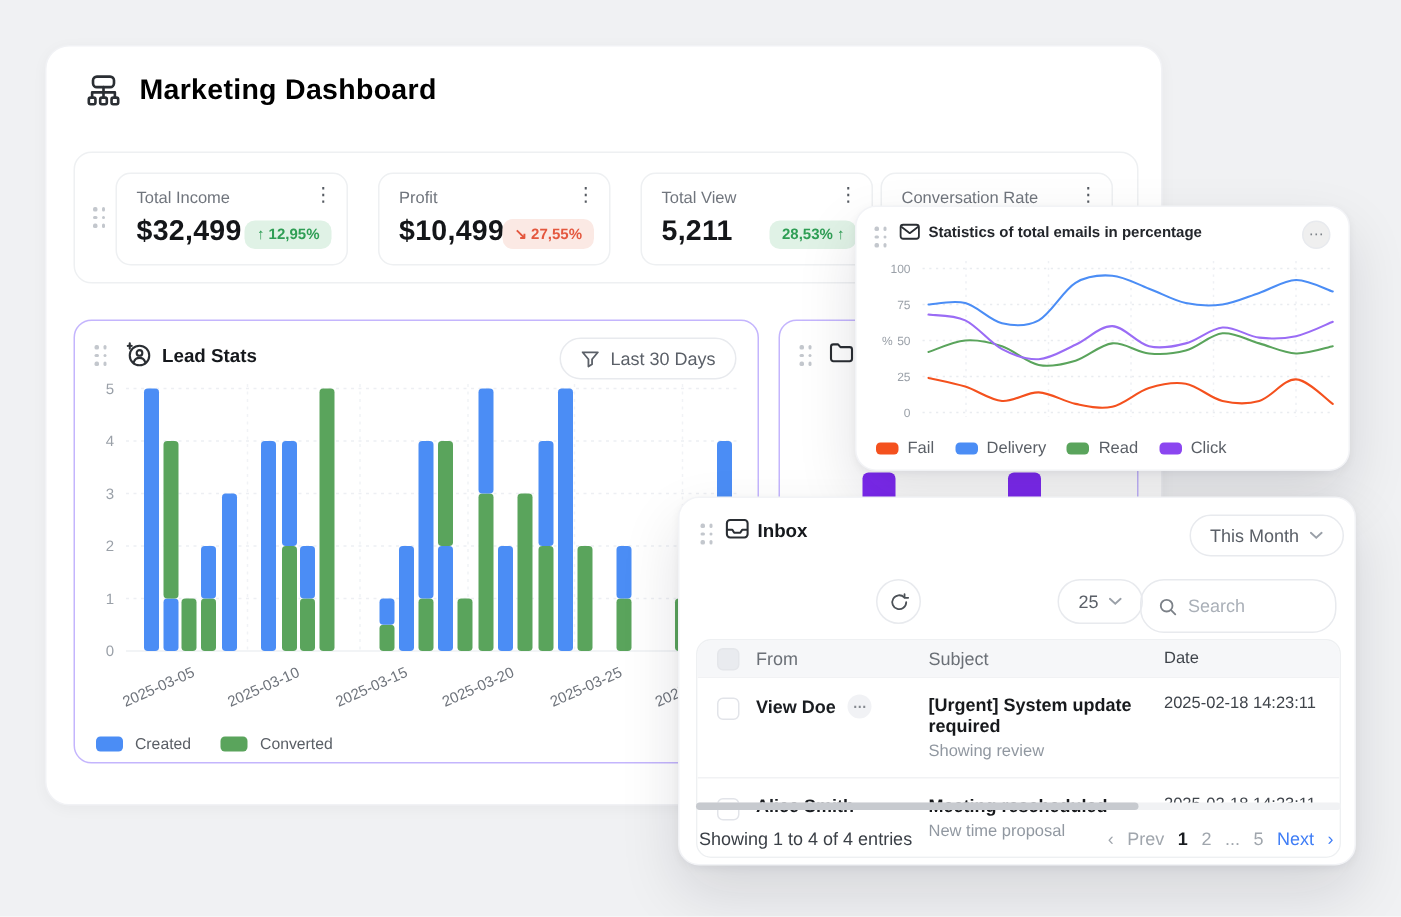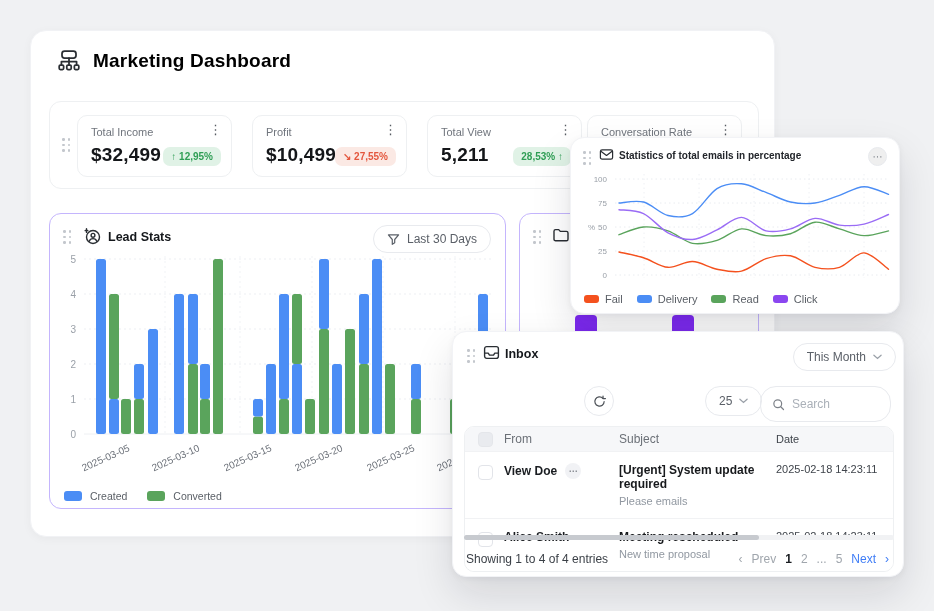--- a/index.html
+++ b/index.html
@@ -392,21 +392,21 @@
             <span class="cb"></span>
           </div>
         <div class="col-from">
           <div class="from-line">
             <span>View Doe</span>
             <span class="row-menu">⋯</span>
           </div>
         </div>
         <div class="col-subj">
           <div class="subj-main">[Urgent] System update required</div>
-          <div class="subj-sub">Please emails</div>
+          <div class="subj-sub">Showing review</div>
         </div>
         <div class="col-date">2025-02-18 14:23:11</div>
       </div>
 
       <div class="trow">
         <div class="col-cb">
             <span class="cb"></span>
           </div>
         <div class="col-from">
           <div class="from-line">

